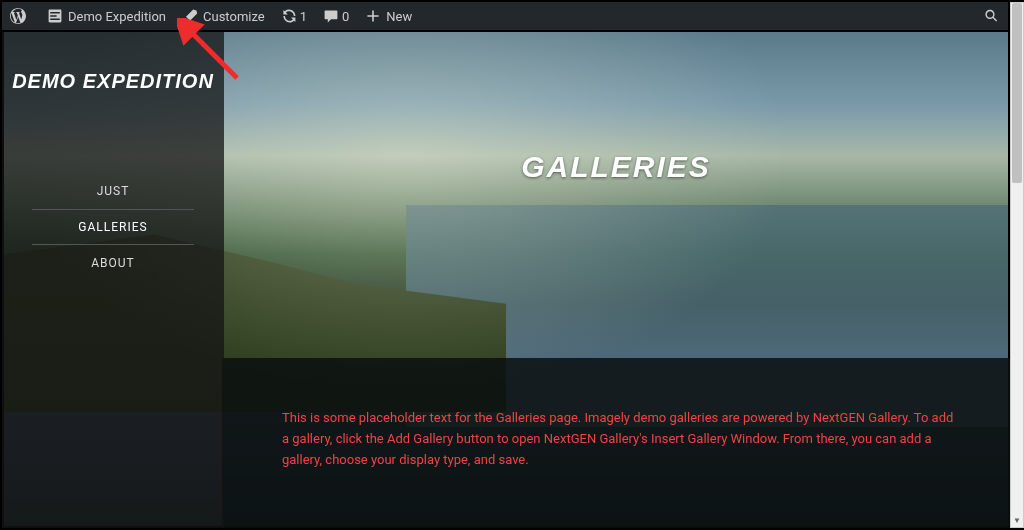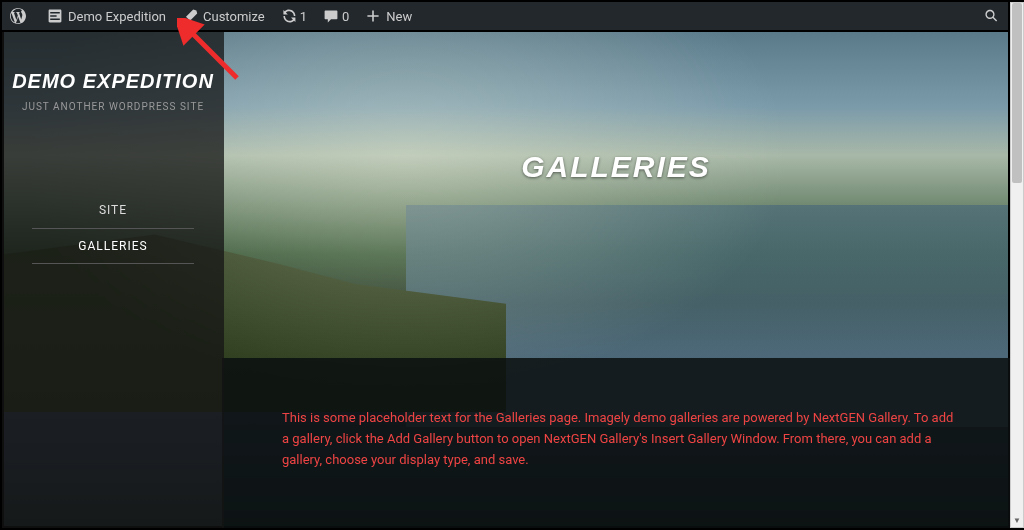--- a/index.html
+++ b/index.html
@@ -302,24 +302,24 @@
         <svg viewBox="0 0 20 20" width="16" height="16" fill="#ccc">
             <path d="M12.1 11.4c.7-1 1.1-2.1 1.1-3.4 0-3.1-2.6-5.7-5.7-5.7S1.8 4.9 1.8 8s2.6 5.7 5.7 5.7c1.3 0 2.4-.4 3.4-1.1l4.3 4.3 1.2-1.2-4.3-4.3zM7.5 12C5.3 12 3.5 10.2 3.5 8s1.8-4 4-4 4 1.8 4 4-1.8 4-4 4z"></path>
           </svg>
       </span>
     </div>
   </div>
 </div>
 
 <div class="sidebar">
   <div class="site-title">DEMO EXPEDITION</div>
-  <div class="site-tagline">JUST ANOTHER WORDPRESS SITE</div>
   <div class="nav-menu">
-    <div class="nav-item">SITE</div>
+    <div class="nav-item">JUST</div>
     <div class="nav-item active">GALLERIES</div>
+    <div class="nav-item">ABOUT</div>
   </div>
 </div>
 
 <div class="page-header">
   <div class="page-title">GALLERIES</div>
 </div>
 
 <div class="content-area">
   <p>This is some placeholder text for the Galleries page. Imagely demo galleries are powered by NextGEN Gallery. To add a gallery, click the Add Gallery button to open NextGEN Gallery's Insert Gallery Window. From there, you can add a gallery, choose your display type, and save.</p>
 </div>

